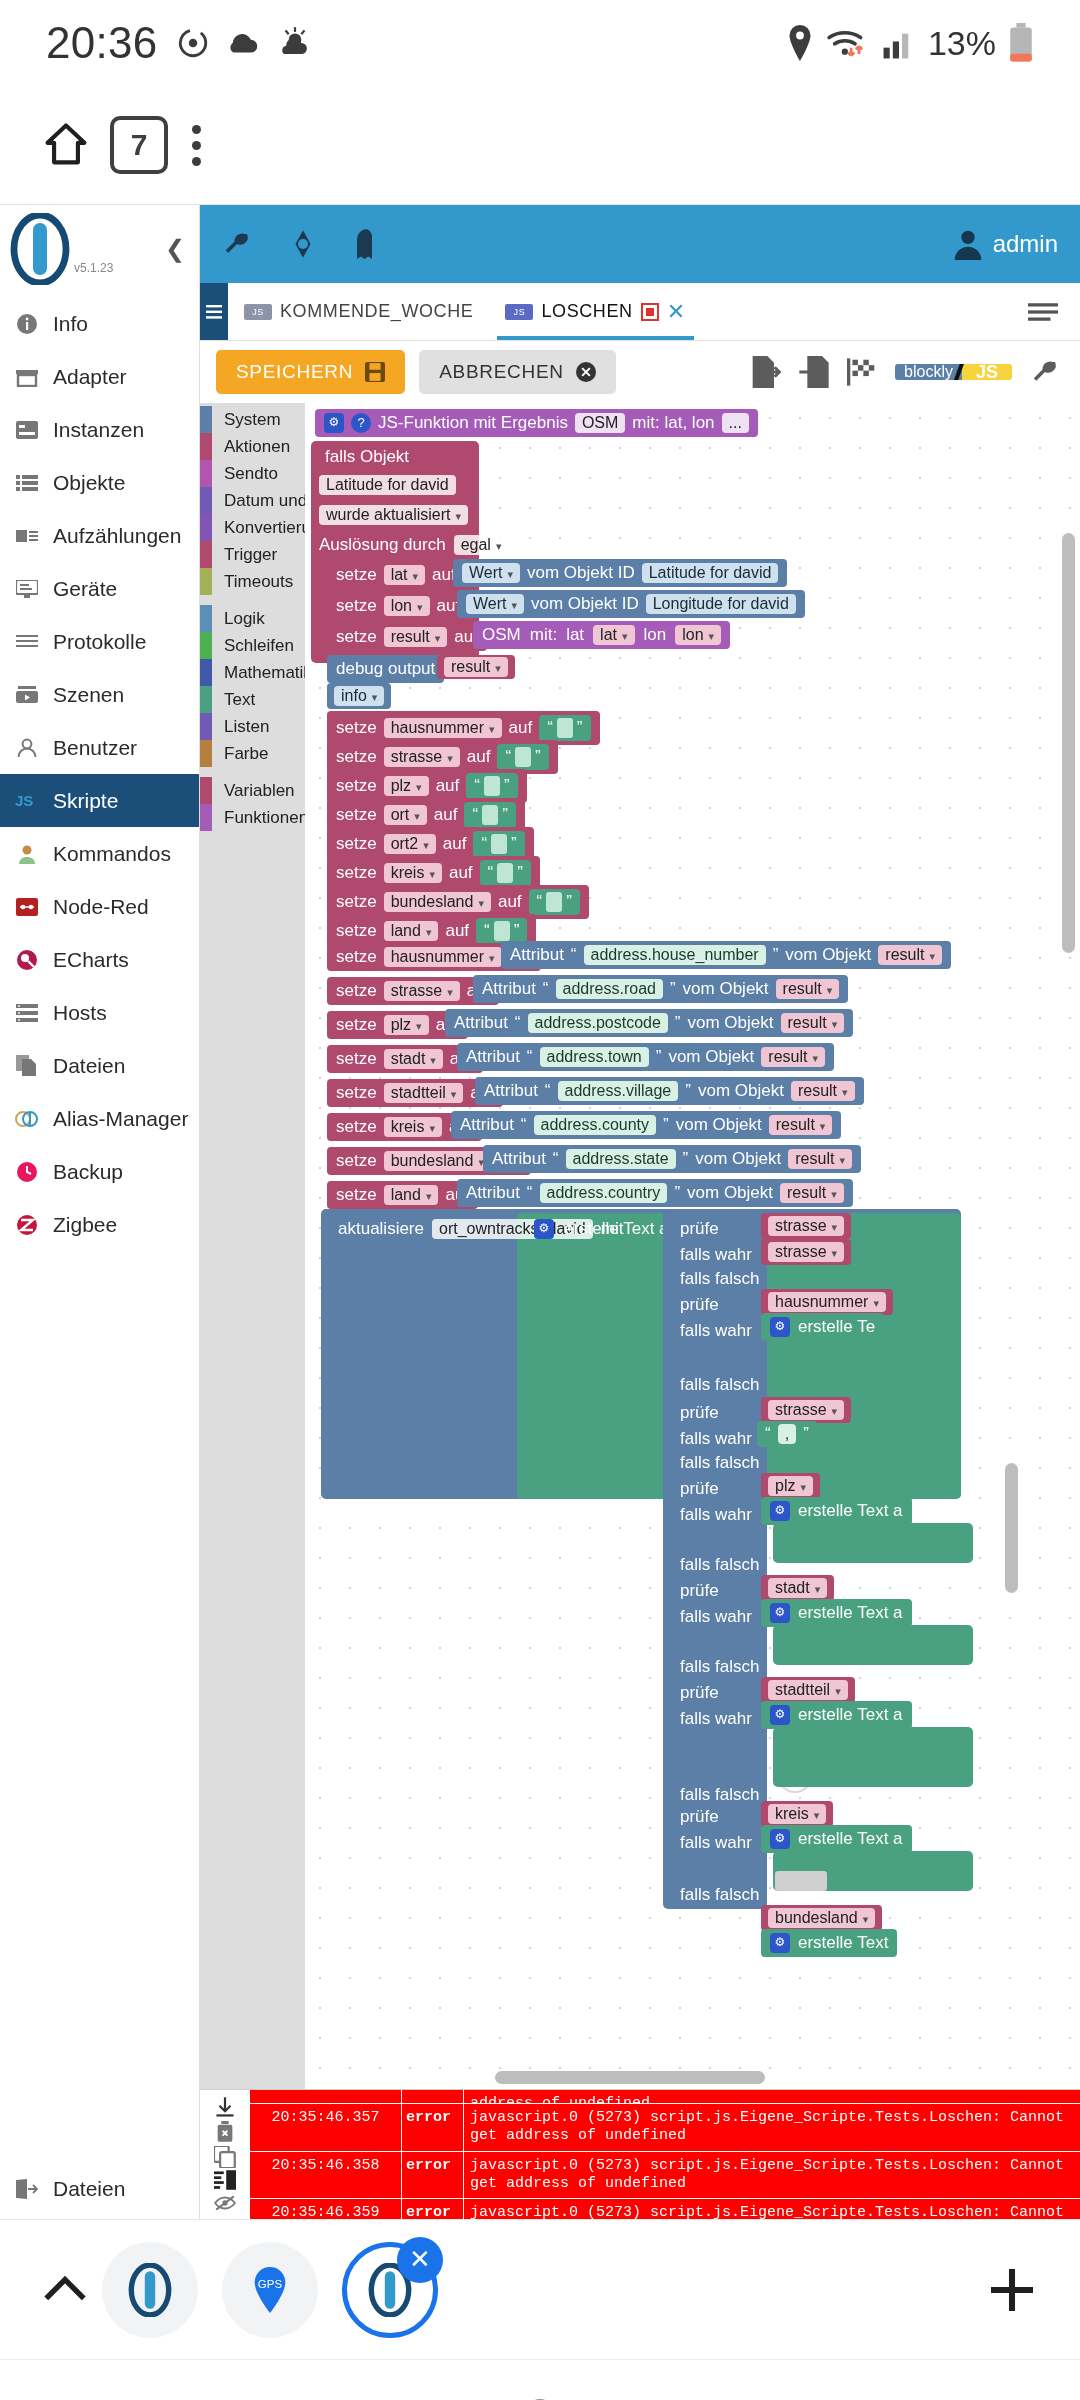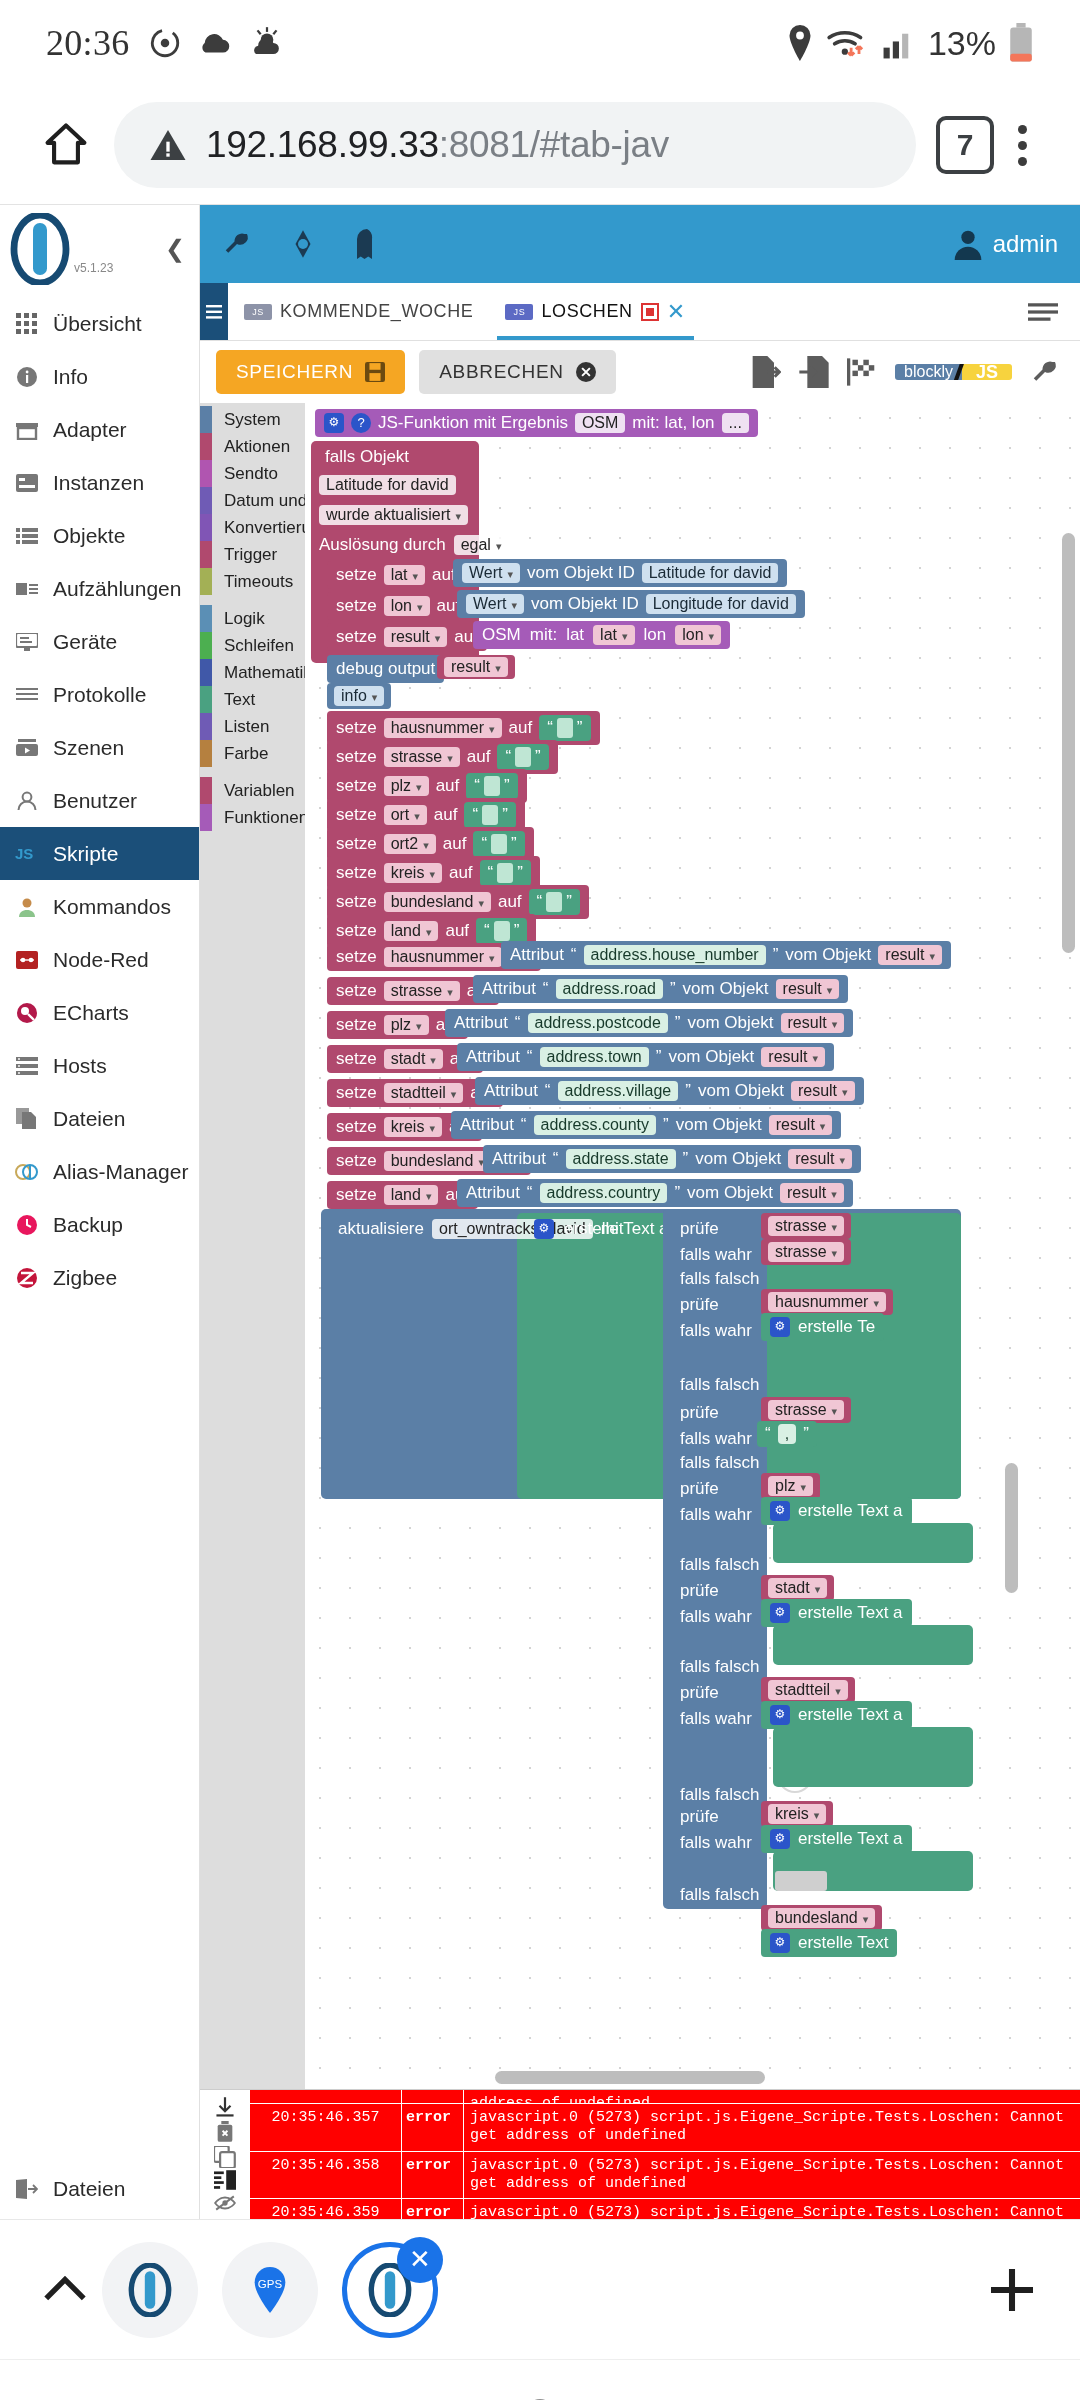--- a/index.html
+++ b/index.html
@@ -2,21 +2,21 @@
 <html><head>
 <meta charset="utf-8">
 <style>
   * { margin:0; padding:0; box-sizing:border-box; }
   html,body { width:1080px; height:2400px; background:#fff;
     font-family:"Liberation Sans", sans-serif; overflow:hidden; }
 
   
   .statusbar { height:86px; display:flex; align-items:center;
     padding:0 46px; background:#fff; color:#3c3c3c; }
-  .sb-clock { font-size:36px; letter-spacing:.3px; color:#333;font-family:Liberation Serif, serif; }
+  .sb-clock { font-size:44px; letter-spacing:.3px; color:#333; }
   .sb-left-icons { display:flex; align-items:center; gap:14px; margin-left:18px; }
   .sb-right { margin-left:auto; display:flex; align-items:center; gap:12px; }
   .sb-batt-text { font-size:34px; color:#333; }
   svg { display:block; }
 
   
   .urlbar { height:118px; display:flex; align-items:center; padding:0 30px; background:#fff; }
   .home-btn { width:72px; display:flex; justify-content:center; }
   .omnibox { flex:1; height:86px; background:#f1f3f4; border-radius:44px;
     display:flex; align-items:center; padding:0 34px; margin:0 12px; overflow:hidden; }
@@ -231,30 +231,20 @@
 </div>
 
 <div class="urlbar">
   <div class="home-btn">
     <span>
       <svg width="52" height="52" viewBox="0 0 24 24">
           <path d="M12 3L3.5 11h3v9h11v-9h3L12 3z" fill="none" stroke="#1f1f1f" stroke-width="1.9" stroke-linejoin="round"></path>
         </svg>
     </span>
   </div>
-  <div class="omnibox">
-    <span>
-      <svg width="40" height="40" viewBox="0 0 24 24">
-          <path d="M12 3L1.5 21h21L12 3z" fill="#3c4043"></path>
-          <rect x="11" y="10" width="2" height="6" fill="#fff"></rect>
-          <rect x="11" y="17" width="2" height="2" fill="#fff"></rect>
-        </svg>
-    </span>
-    <span class="omni-text"><span>192.168.99.33</span><span class="dim">:8081/#tab-jav</span></span>
-  </div>
   <div class="tabcount">7</div>
   <div class="kebab">
       <i></i>
       <i></i>
       <i></i>
     </div>
 </div>
 
 <div class="page">
 
@@ -265,38 +255,20 @@
           <ellipse cx="15" cy="18" rx="13" ry="17" fill="none" stroke="#164a72" stroke-width="3.4"></ellipse>
           <rect x="11.5" y="5" width="7" height="26" rx="3.4" fill="#3399cc"></rect>
         </svg>
       </span>
       <span class="logo-ver">v5.1.23</span>
       <span class="logo-collapse">❮</span>
     </div>
 
     <div class="nav">
 
-      <div class="nav-item">
-        <span class="nav-ic">
-            <svg width="22" height="22" viewBox="0 0 22 22">
-              <g fill="#666">
-                <rect x="0" y="0" width="5" height="5"></rect>
-                <rect x="8" y="0" width="5" height="5"></rect>
-                <rect x="16" y="0" width="5" height="5"></rect>
-                <rect x="0" y="8" width="5" height="5"></rect>
-                <rect x="8" y="8" width="5" height="5"></rect>
-                <rect x="16" y="8" width="5" height="5"></rect>
-                <rect x="0" y="16" width="5" height="5"></rect>
-                <rect x="8" y="16" width="5" height="5"></rect>
-                <rect x="16" y="16" width="5" height="5"></rect>
-              </g>
-            </svg>
-          </span>
-        <span>Übersicht</span>
-      </div>
       <div class="nav-item">
         <span class="nav-ic">
             <svg width="22" height="22" viewBox="0 0 22 22">
               <circle cx="11" cy="11" r="10" fill="#777"></circle>
               <rect x="10" y="9" width="2.2" height="8" fill="#fff"></rect>
               <circle cx="11.1" cy="6" r="1.4" fill="#fff"></circle>
             </svg>
           </span>
         <span>Info</span>
       </div>

